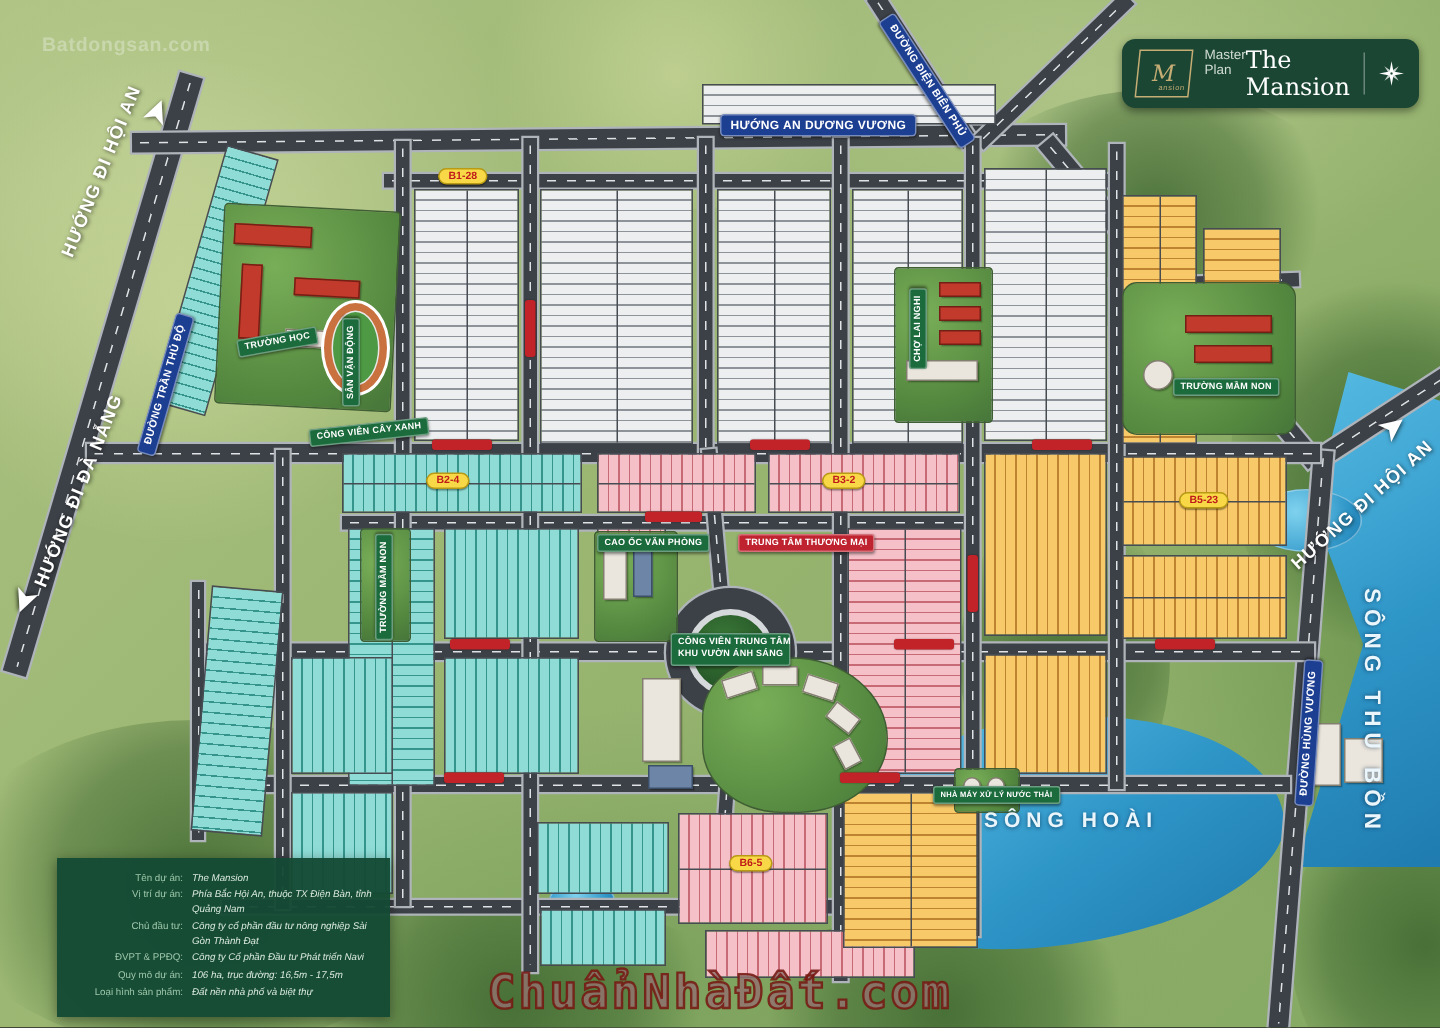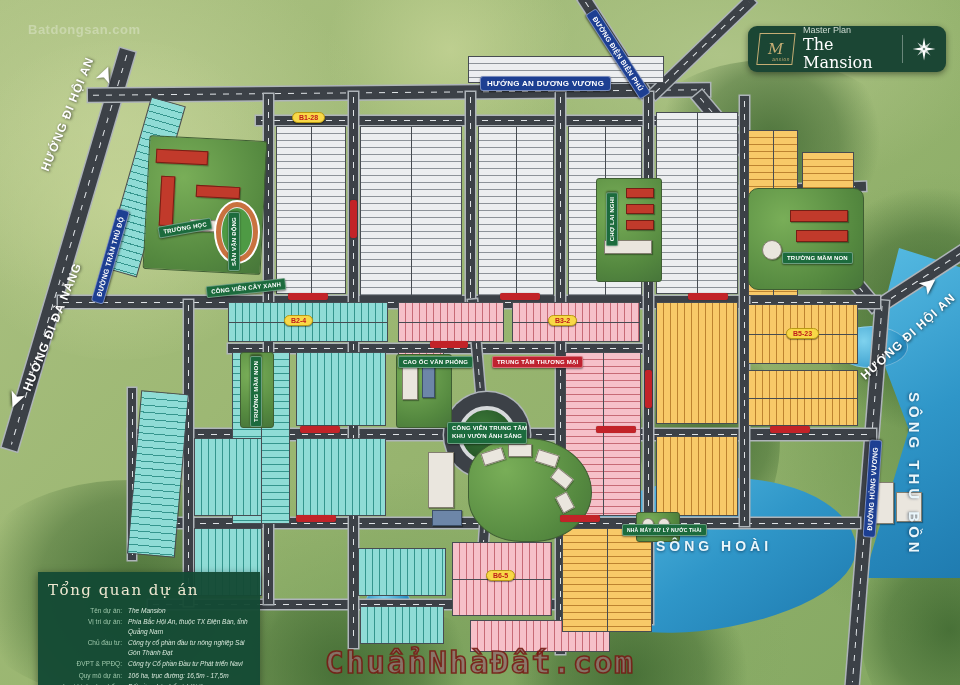--- a/index.html
+++ b/index.html
@@ -67,21 +67,21 @@
   .wlabel{position:absolute;color:#eaf6fb;font-weight:bold;letter-spacing:4px;
     text-shadow:0 1px 3px rgba(0,30,60,.6);white-space:nowrap;}
   
   .banner{position:absolute;left:748px;top:26px;width:198px;height:46px;background:#1b4634;
     border-radius:9px;display:flex;align-items:center;padding:0 10px;gap:9px;
     box-shadow:0 2px 6px rgba(0,0,0,.45);}
   .logo-mark{width:36px;height:32px;border:1px solid #c5ad74;position:relative;flex:0 0 auto;
     display:flex;align-items:center;justify-content:center;transform:skewX(-6deg);}
   .logo-mark span{font-family:"DejaVu Serif",serif;font-style:italic;color:#c5ad74;font-size:15px;transform:skewX(6deg);}
   .logo-mark em{position:absolute;right:2px;bottom:2px;font-style:normal;color:#c5ad74;font-size:5px;letter-spacing:.5px;}
-  .banner-text{display:flex;flex-direction:column;line-height:1.15;}
+  .banner-text{display:flex;flex-direction:row;line-height:1.15;}
   .banner-eyebrow{color:#cfdcd2;font-size:9px;}
   .banner-title{font-family:"DejaVu Serif",serif;color:#ffffff;font-size:16px;}
   .banner-div{width:1px;height:28px;background:rgba(255,255,255,.35);}
   
   .overview{position:absolute;left:38px;top:572px;width:222px;background:rgba(20,74,52,.96);
     padding:9px 10px 10px 10px;box-shadow:0 2px 8px rgba(0,0,0,.4);}
   .overview h2{font-family:"DejaVu Serif",serif;font-weight:normal;color:#efe8d2;font-size:15px;
     letter-spacing:1.5px;margin-bottom:7px;}
   .ov-row{display:flex;gap:6px;margin-bottom:2px;}
   .ov-label{flex:0 0 74px;text-align:right;color:#9ec7ab;font-size:6.5px;line-height:1.45;}
@@ -296,21 +296,20 @@
         <polygon opacity=".75" points="9,9 18,15 20,20 15,18"></polygon>
         <polygon opacity=".75" points="31,9 25,18 20,20 22,15"></polygon>
         <polygon opacity=".75" points="9,31 15,22 20,20 18,25"></polygon>
         <polygon opacity=".75" points="31,31 22,25 20,20 25,22"></polygon>
         <circle cx="20" cy="20" r="2.2" fill="#1b4634" stroke="#fff" stroke-width="1"></circle>
       </g>
     </svg>
   </div>
 
   <div class="overview">
-    <h2>Tổng quan dự án</h2>
     <div class="ov-row">
       <div class="ov-label">Tên dự án:</div>
       <div class="ov-value">The Mansion</div>
     </div>
     <div class="ov-row">
       <div class="ov-label">Vị trí dự án:</div>
       <div class="ov-value">Phía Bắc Hội An, thuộc TX Điện Bàn, tỉnh Quảng Nam</div>
     </div>
     <div class="ov-row">
       <div class="ov-label">Chủ đầu tư:</div>

